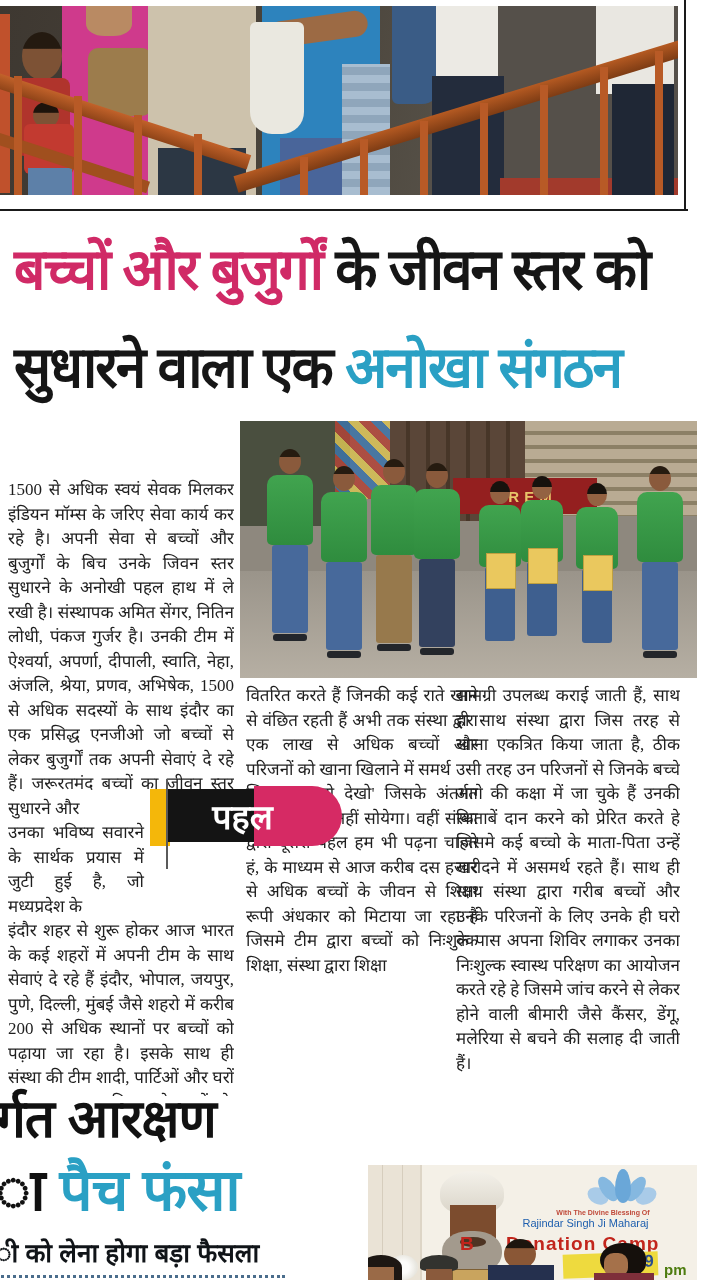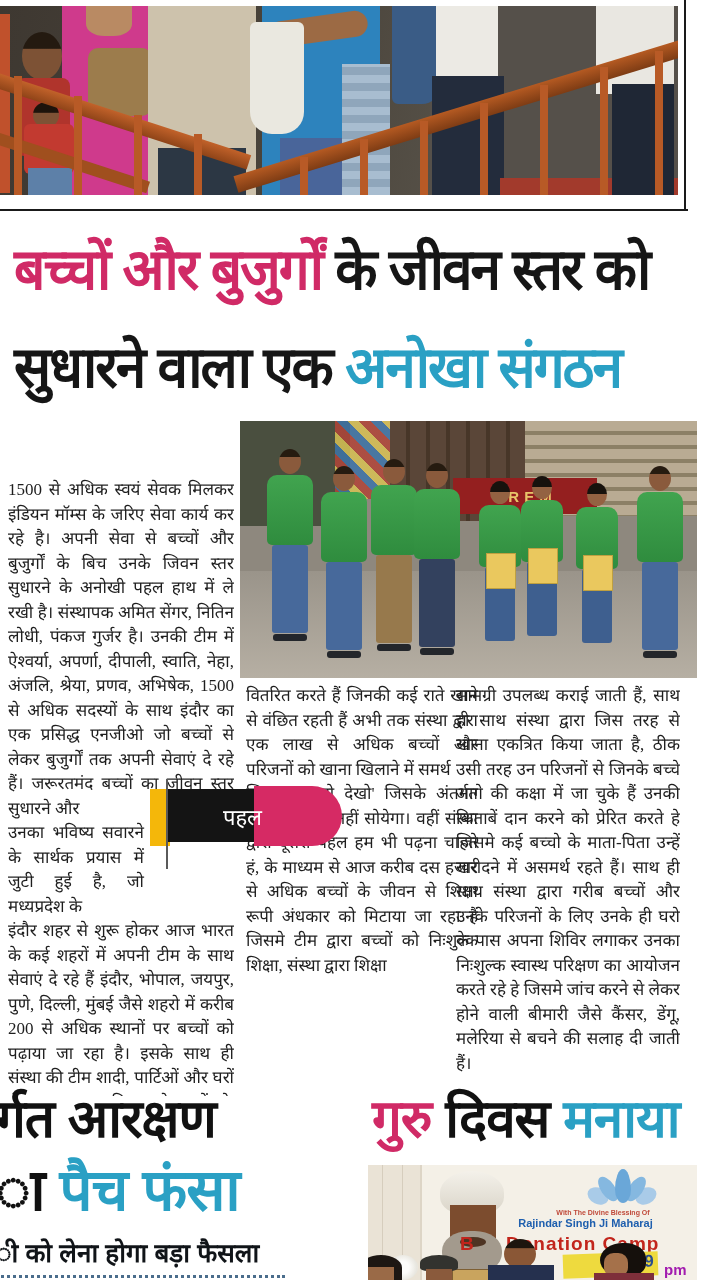--- a/index.html
+++ b/index.html
@@ -35,21 +35,21 @@
   .col2 .narrow{margin-left:104px;width:128px;}
   .col3{left:456px;top:684px;width:224px;height:400px;}
 
   
   .badge-yellow{left:150px;top:789px;width:20px;height:57px;background:var(--badge-yellow,#f4b70a);}
   .badge-vline{left:166px;top:779px;width:2px;height:90px;background:#5a5a5a;}
   .badge-black{left:168px;top:789px;width:86px;height:53px;background:var(--badge-black,#141414);}
   .badge-pink{left:254px;top:786px;width:88px;height:60px;background:var(--badge-pink,#d62a64);
               border-radius:0 36px 36px 0;}
   .badge-label{left:180px;top:789px;width:125px;height:53px;display:flex;align-items:center;justify-content:center;
-               font-family:"Liberation Sans",sans-serif;font-weight:normal;font-size:22px;color:#fff;z-index:5;text-align:right;}
+               font-family:"Liberation Sans",sans-serif;font-weight:bold;font-size:34px;color:#fff;z-index:5;text-align:right;}
 
   
   .np{position:absolute;left:240px;top:421px;width:457px;height:257px;overflow:hidden;
       background:#8e887e;}
   .np-pave{position:absolute;left:0;top:150px;width:457px;height:107px;
            background:linear-gradient(#9a948a,#b6afa3);}
   .np-sign{position:absolute;left:213px;top:57px;width:144px;height:36px;background:#941f1f;
            display:flex;align-items:center;justify-content:center;color:#e8c56a;
            font-family:"Liberation Sans",sans-serif;font-weight:bold;font-size:15px;letter-spacing:5px;}
   .fig{position:absolute;}
@@ -221,46 +221,45 @@
   <i class="b badge-black"></i>
   <i class="b badge-pink"></i>
   <div class="b badge-label">
       <span>पहल</span>
     </div>
 
   <div class="bl1">र्गत आरक्षण</div>
   <div class="bl2"><span>ा </span><span class="hl-cyan">पैच फंसा</span></div>
   <div class="bl-sub">ी को लेना होगा बड़ा फैसला</div>
 
-  <div class="br-head"><span class="hl-pink">गुरु</span><span> दिवस </span><span class="hl-cyan">मनाया</span></div>
 
   <div class="bp">
     <i class="b" style="left:0;top:0;width:52px;height:115px;background:#eae3d6;"></i>
     <i class="b" style="left:14px;top:0;width:1px;height:115px;background:#d6cdbd;"></i>
     <i class="b" style="left:34px;top:0;width:1px;height:115px;background:#d6cdbd;"></i>
     <i class="b" style="left:52px;top:0;width:2px;height:115px;background:#ddd5c6;"></i>
 
     <i class="b" style="left:72px;top:6px;width:64px;height:44px;background:linear-gradient(#f4f1ea,#d9d4c8);border-radius:55% 55% 45% 45%;"></i>
     <i class="b" style="left:82px;top:40px;width:46px;height:42px;background:#7c4c2e;"></i>
     <i class="b" style="left:74px;top:66px;width:60px;height:44px;background:#a39a8d;border-radius:45% 45% 50% 50%;"></i>
     <i class="b" style="left:92px;top:72px;width:26px;height:10px;background:#4e3423;border-radius:50%;"></i>
     <i class="b" style="left:84px;top:104px;width:38px;height:11px;background:#c9a45e;border:1px solid #7e5f33;"></i>
 
     <i class="b" style="left:222px;top:20px;width:16px;height:22px;background:#a9cbe8;border-radius:50%;transform:rotate(-65deg);"></i>
     <i class="b" style="left:270px;top:20px;width:16px;height:22px;background:#a9cbe8;border-radius:50%;transform:rotate(65deg);"></i>
     <i class="b" style="left:233px;top:10px;width:14px;height:28px;background:#85b8e0;border-radius:50%;transform:rotate(-35deg);"></i>
     <i class="b" style="left:261px;top:10px;width:14px;height:28px;background:#85b8e0;border-radius:50%;transform:rotate(35deg);"></i>
     <i class="b" style="left:247px;top:4px;width:16px;height:34px;background:#6aa7d8;border-radius:50% 50% 50% 50%/60% 60% 40% 40%;"></i>
 
     <div class="txt" style="left:150px;top:44px;width:170px;text-align:center;font-size:7px;font-weight:bold;color:#c04a3a;">With The Divine Blessing Of</div>
-    <div class="txt" style="left:110px;top:52px;width:215px;text-align:center;font-size:11px;font-weight:bold;color:#1e5fae;">Rajindar Singh Ji Maharaj</div>
+    <div class="txt" style="left:110px;top:52px;width:215px;text-align:center;font-size:11px;font-weight:normal;color:#1e5fae;">Rajindar Singh Ji Maharaj</div>
     <div class="txt" style="left:92px;top:68px;font-size:19px;font-weight:bold;color:#c2251c;">B</div>
     <div class="txt" style="left:138px;top:68px;font-size:19px;font-weight:bold;letter-spacing:1px;color:#c2251c;">Donation Camp</div>
     <div class="txt" style="left:195px;top:88px;width:95px;height:24px;background:#eeda3e;transform:rotate(-2deg);text-align:right;font-size:17px;font-weight:bold;color:#2a4d8f;padding-right:4px;box-sizing:border-box;">2019</div>
-    <div class="txt" style="left:296px;top:96px;font-size:15px;font-weight:bold;color:#a21caf;">pm</div>
+    <div class="txt" style="left:296px;top:96px;font-size:15px;font-weight:bold;color:#4d7c0f;">pm</div>
 
     <i class="b" style="left:20px;top:90px;width:30px;height:25px;background:radial-gradient(circle,#fdfdfb 30%,#e8e6df 70%);border-radius:50%;"></i>
     <i class="b" style="left:-8px;top:90px;width:42px;height:25px;background:#1d1713;border-radius:50% 50% 0 0;"></i>
     <i class="b" style="left:0;top:102px;width:26px;height:13px;background:#9a6a47;"></i>
     <i class="b" style="left:52px;top:90px;width:38px;height:16px;background:#33332f;border-radius:50% 50% 20% 20%;"></i>
     <i class="b" style="left:58px;top:104px;width:26px;height:11px;background:#8a5a3c;"></i>
     <i class="b" style="left:136px;top:74px;width:32px;height:30px;background:linear-gradient(#1d150e 30%,#8a5736 32%);border-radius:50%;"></i>
     <i class="b" style="left:120px;top:100px;width:66px;height:15px;background:#25304e;"></i>
     <i class="b" style="left:232px;top:78px;width:46px;height:34px;background:#15100c;border-radius:50% 45% 40% 50%;"></i>
     <i class="b" style="left:236px;top:88px;width:24px;height:24px;background:#a5714a;border-radius:40%;"></i>

